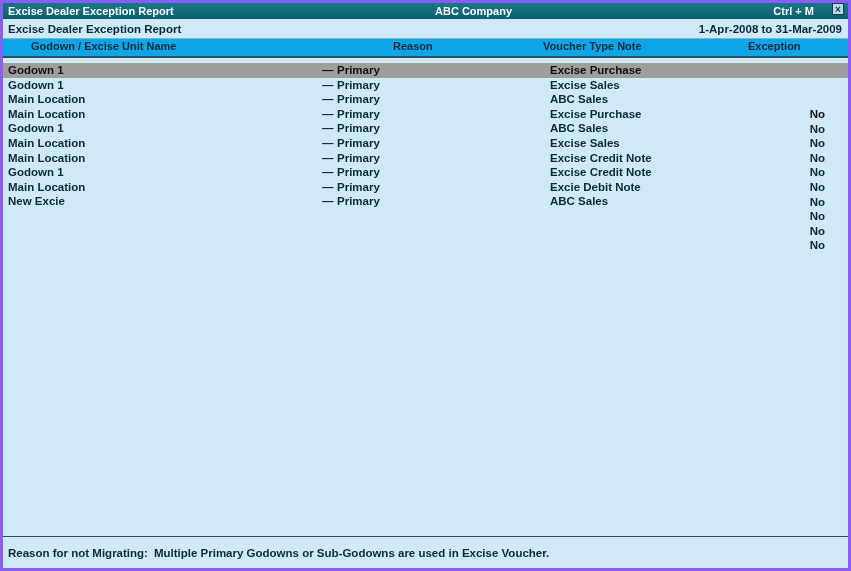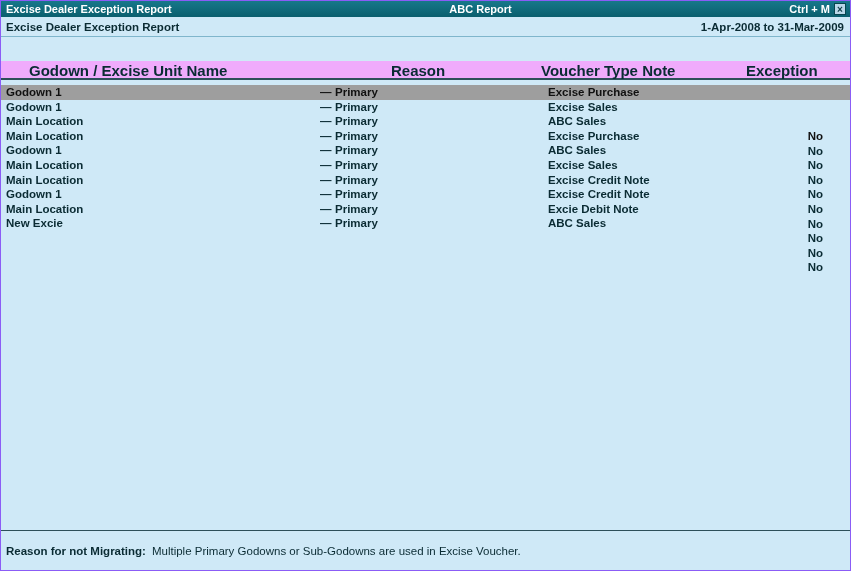--- a/index.html
+++ b/index.html
@@ -9,21 +9,21 @@
   }
   body {
     font-family: "Liberation Sans", sans-serif;
   }
   .app {
     position: relative;
     width: 851px;
     height: 571px;
     box-sizing: border-box;
     background: #cfe9f7;
-    border: 1px solid #8b5cf6;
+    border: 3px solid #8b5cf6;
     overflow: hidden;
   }
 
   
   .titlebar {
     position: relative;
     height: 16px;
     background: #0d6b7a;
     background: linear-gradient(to bottom, #17788a 0%, #0a5f6e 100%);
     color: #ffffff;
@@ -41,22 +41,22 @@
     white-space: nowrap;
   }
   .titlebar .tb-center {
     flex: 1 1 auto;
     text-align: center;
     white-space: nowrap;
   }
   .titlebar .tb-right {
     flex: 0 0 auto;
     display: flex;
-    align-items: center;
-    gap: 4px;
+    align-items: flex-start;
+    gap: 18px;
     padding-right: 2px;
     white-space: nowrap;
   }
   .tb-close {
     display: inline-block;
     width: 12px;
     height: 12px;
     line-height: 11px;
     text-align: center;
     font-size: 10px;
@@ -80,26 +80,25 @@
     font-size: 11.5px;
     font-weight: bold;
     color: #0a2b33;
     border-bottom: 1px solid #7fb6cc;
   }
 
   
   .col-head {
     position: relative;
     height: 17px;
-    background: #f0abfc;
-    font-size: 15px;
+    background: #0ea5e9;
+    font-size: 11px;
     font-weight: bold;
     color: #0a2b33;
     border-bottom: 2px solid #2d4f59;
-    margin-top: 24px;
   }
   .col-head .ch {
     position: absolute;
     top: 1px;
     white-space: nowrap;
   }
   .ch-name   { left: 28px; }
   .ch-under  { left: 390px; }
   .ch-vtype  { left: 540px; }
   .ch-migr   { left: 745px; }
@@ -134,46 +133,46 @@
   .c-under  { left: 334px; }
   .c-vtype  { left: 511px; margin-left: 36px; }
   .c-migr   { left: 822px; transform: translateX(-100%); margin-top: 44px; }
 
   
   .footer {
     position: absolute;
     left: 0;
     right: 0;
     bottom: 0;
-    height: 40px;
+    height: 32px;
     background: #cfe9f7;
     border-top: 1px solid #2d4f59;
     font-size: 11.5px;
     color: #0a2b33;
     display: flex;
     align-items: center;
     padding-left: 5px;
     box-sizing: border-box;
   }
   .footer .reason-label {
     font-weight: bold;
     margin-right: 6px;
   }
   .footer .reason-text {
-    font-weight: normal;
+    font-weight: bold;
   }
 </style>
 </head>
 <body>
 
 <div class="app">
 
   <div class="titlebar">
     <span class="tb-left">Excise Dealer Exception Report</span>
-    <span class="tb-center">ABC Report</span>
+    <span class="tb-center">ABC Company</span>
     <span class="tb-right">
       <span>Ctrl + M</span>
       <span class="tb-close">×</span>
     </span>
   </div>
 
   <div class="report-head">
     <span>Excise Dealer Exception Report</span>
     <span>1-Apr-2008 to 31-Mar-2009</span>
   </div>

